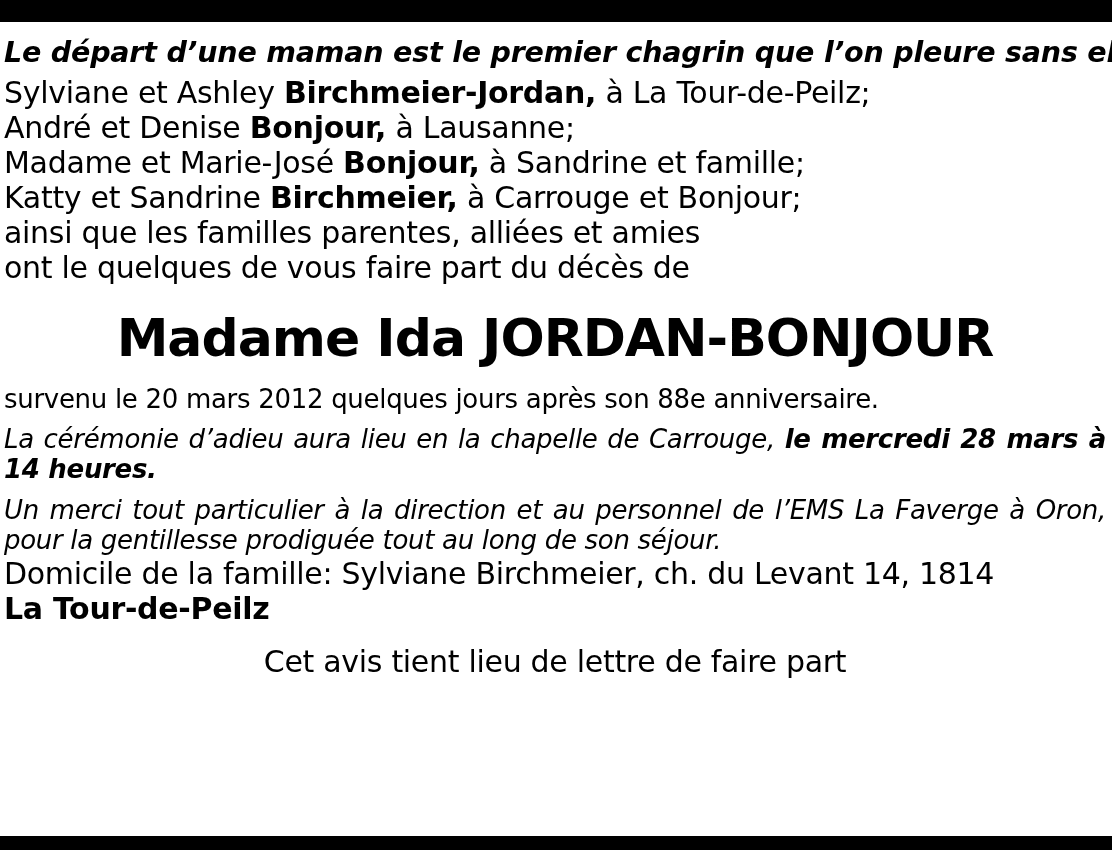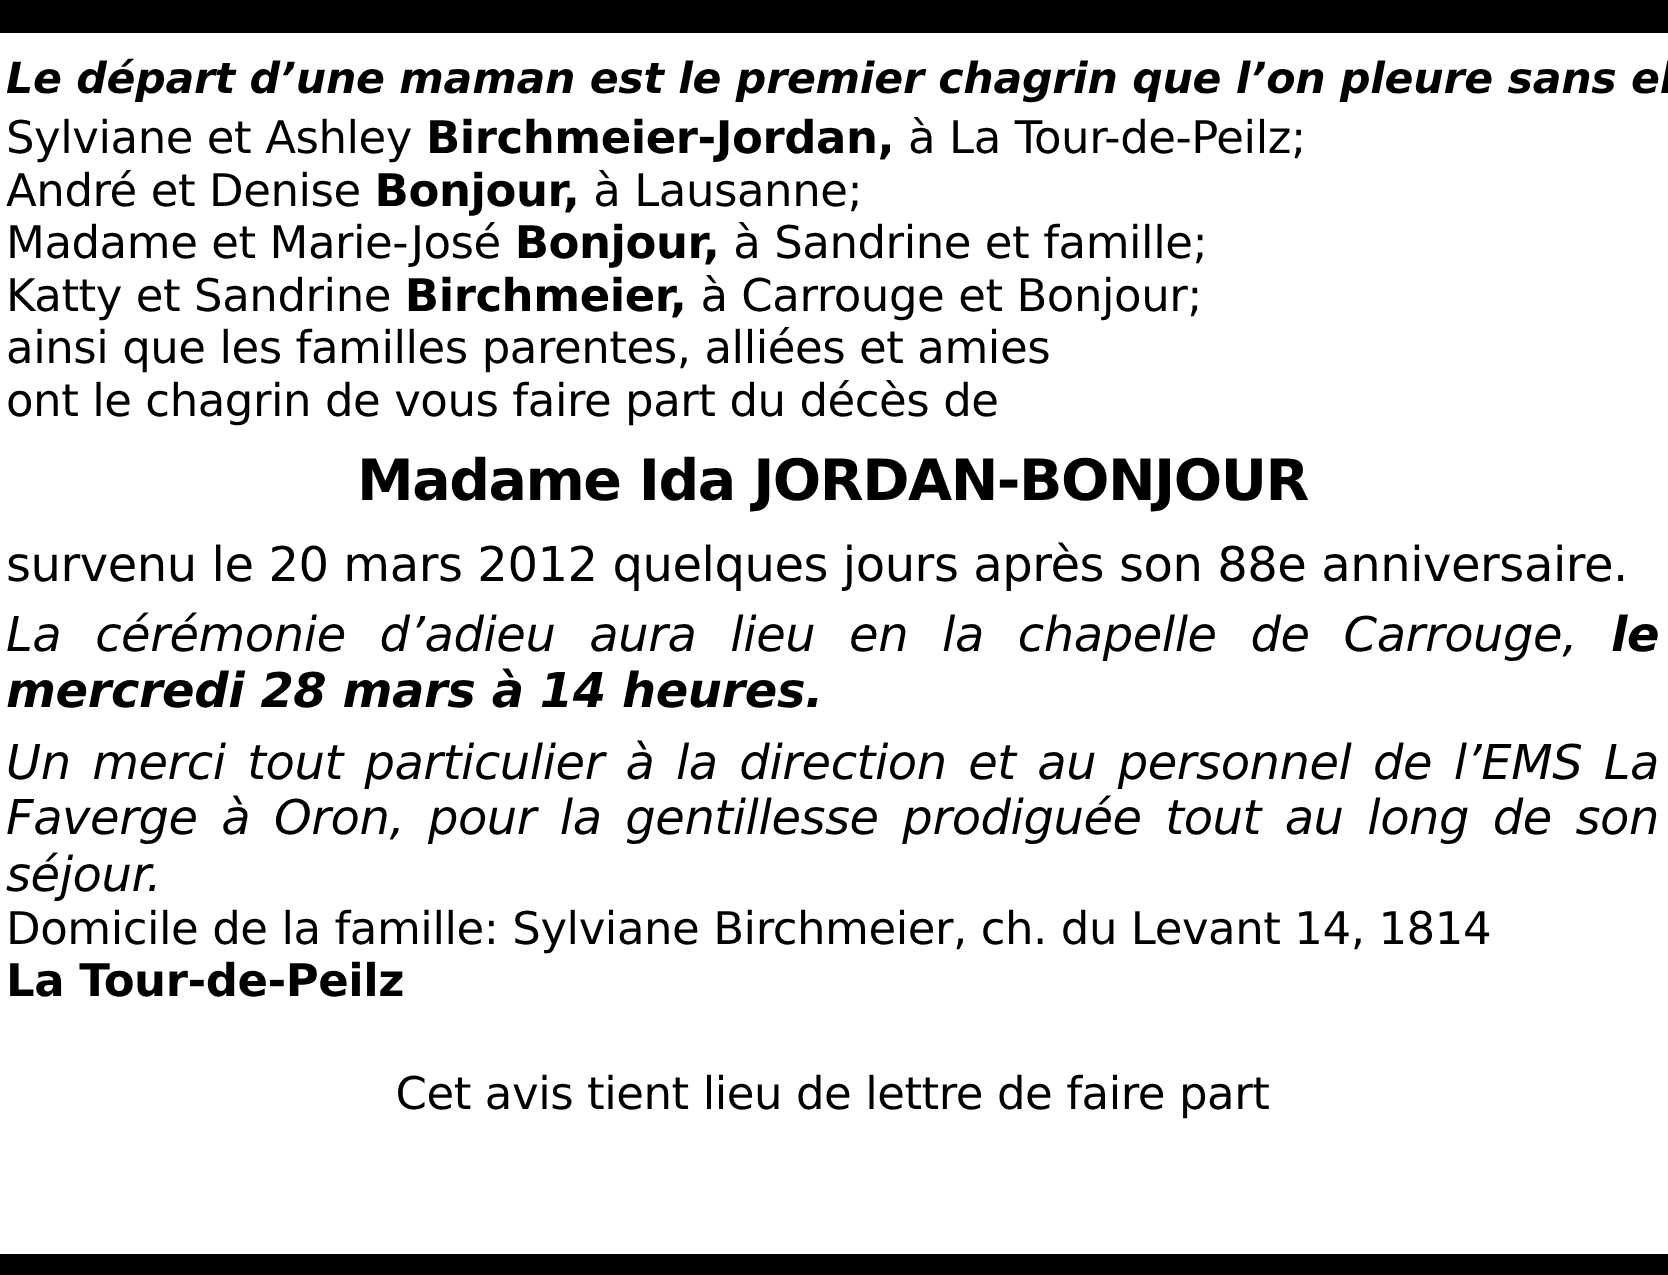--- a/index.html
+++ b/index.html
@@ -53,43 +53,43 @@
     line-height: 1.17;
     white-space: nowrap;
     letter-spacing: -0.3px;
   }
   .line b {
     font-weight: bold;
   }
   .deceased {
     text-align: center;
     font-weight: bold;
-    font-size: 38px;
+    font-size: 52px;
     letter-spacing: -1px;
-    margin: 12px 0 16px 0;
+    margin: 22px 0 16px 0;
     white-space: nowrap;
   }
   .para {
-    font-size: 32px;
+    font-size: 26px;
     line-height: 1.17;
     letter-spacing: -0.3px;
     margin-bottom: 10px;
   }
   .para.justify {
     text-align: justify;
     text-align-last: left;
     font-style: italic;
   }
   .para b { font-weight: bold; }
   .tight { margin-bottom: 0; }
   .footer {
     text-align: center;
     font-size: 30px;
     letter-spacing: -0.3px;
-    margin-top: 40px;
+    margin-top: 18px;
   }
 </style>
 </head>
 <body>
 
 <div class="notice">
 
   <div class="rule-top"></div>
 
   <div class="body-area">
@@ -102,21 +102,21 @@
     <div class="line">
       <span>André et Denise </span><b>Bonjour,</b><span> à Lausanne;</span>
     </div>
     <div class="line">
       <span>Madame et Marie-José </span><b>Bonjour,</b><span> à Sandrine et famille;</span>
     </div>
     <div class="line">
       <span>Katty et Sandrine </span><b>Birchmeier,</b><span> à Carrouge et Bonjour;</span>
     </div>
     <div class="line">ainsi que les familles parentes, alliées et amies</div>
-    <div class="line">ont le chagrin de vous faire part du décès de</div>
+    <div class="line">ont le quelques de vous faire part du décès de</div>
 
     <div class="deceased">Madame Ida JORDAN-BONJOUR</div>
 
     <div class="para">survenu le 20 mars 2012 quelques jours après son 88e anniversaire.</div>
 
     <div class="para justify">
       <span>La cérémonie d’adieu aura lieu en la chapelle de Carrouge, </span><b>le mercredi 28 mars à 14 heures.</b>
     </div>
 
     <div class="para justify tight">Un merci tout particulier à la direction et au personnel de l’EMS La Faverge à Oron, pour la gentillesse prodiguée tout au long de son séjour.</div>

